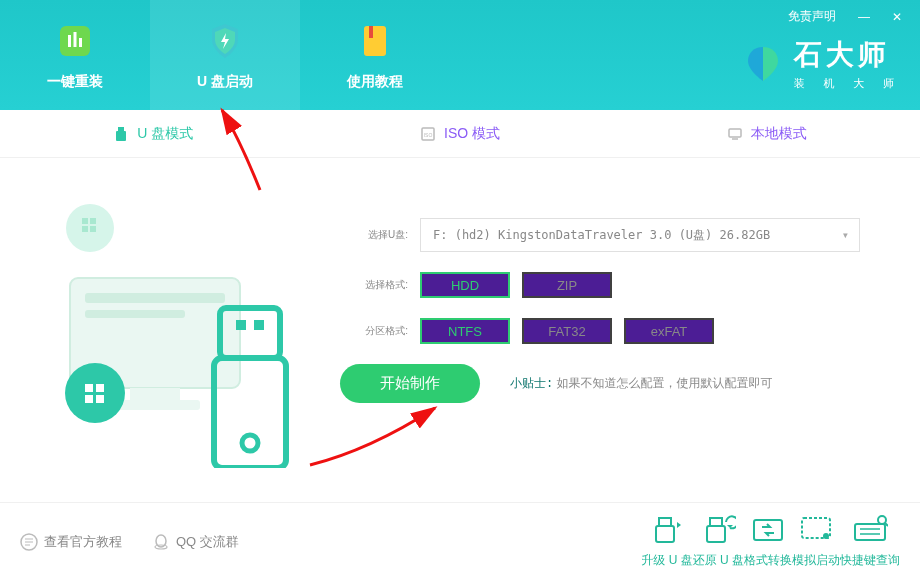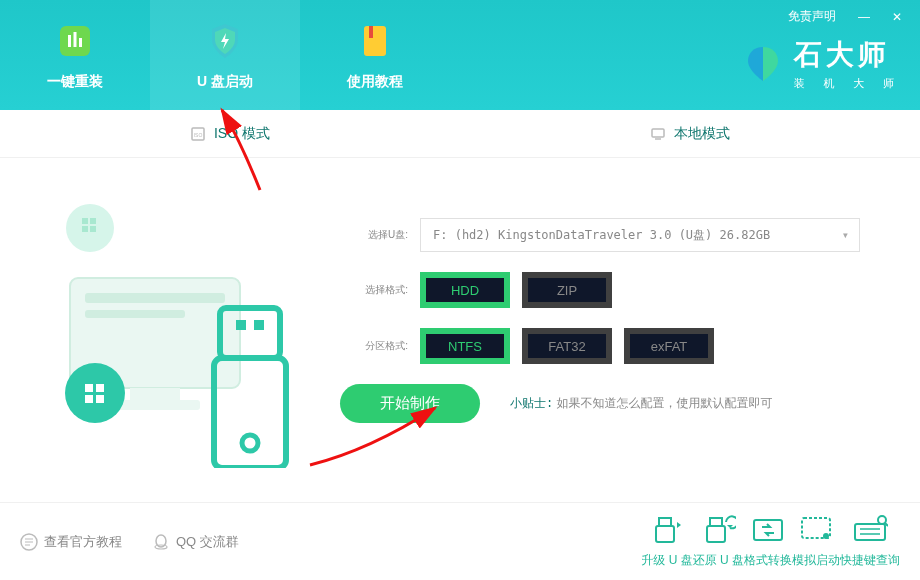--- a/index.html
+++ b/index.html
@@ -16,34 +16,34 @@
 .title-bar { position: absolute; top: 0; right: 0; display: flex; align-items: center; gap: 14px; padding: 6px 14px; color: #fff; font-size: 12px; }
 .title-btn { cursor: pointer; padding: 2px 4px; }
 
 .brand { position: absolute; right: 18px; top: 36px; display: flex; align-items: center; gap: 10px; font-family: Liberation Serif, serif; }
 .brand-text { color: #fff; }
 .brand-title { font-size: 28px; font-weight: bold; letter-spacing: 4px; }
 .brand-sub { font-size: 11px; letter-spacing: 8px; margin-top: 2px; }
 
 
 .sub-tabs { height: 48px; display: flex; border-bottom: 1px solid #f0f0f0; }
-.sub-tab { flex: 1; display: flex; align-items: center; justify-content: center; gap: 8px; color: #0f766e; cursor: pointer; font-size: 14px; }
+.sub-tab { flex: 1; display: flex; align-items: center; justify-content: center; gap: 8px; color: #8b5cf6; cursor: pointer; font-size: 14px; }
 .sub-tab.active { color: #2dc8a8; }
 .sub-tab-icon { width: 16px; height: 16px; }
 
 
 .main { padding: 30px 60px 20px 40px; display: flex; gap: 40px; height: 340px; }
 .illustration { width: 260px; position: relative; }
 .form-area { flex: 1; padding-top: 30px; }
 .form-row { display: flex; align-items: center; margin-bottom: 20px; }
 .form-label { width: 80px; color: #888; font-size: 10px; text-align: right; padding-right: 12px; }
 .select-box { flex: 1; max-width: 460px; height: 34px; border: 1px solid #e0e0e0; display: flex; align-items: center; padding: 0 12px; color: #888; font-size: 12px; font-family: monospace; position: relative; cursor: pointer; }
 .select-arrow { position: absolute; right: 10px; color: #aaa; }
 .btn-group { display: flex; gap: 12px; }
-.opt-btn { width: 90px; height: 36px; border: 6px solid #404040; background: #0f172a; color: #888; font-size: 13px; display: flex; align-items: center; justify-content: center; cursor: pointer; }
+.opt-btn { width: 90px; height: 26px; border: 2px solid #404040; background: #4c1d95; color: #888; font-size: 13px; display: flex; align-items: center; justify-content: center; cursor: pointer; }
 .opt-btn.selected { border-color: #2ecc71; color: #2ecc71; }
 .action-row { display: flex; align-items: center; gap: 30px; margin-top: 10px; }
 .start-btn { width: 140px; height: 39px; background: #2ecc71; color: #fff; border-radius: 21px; display: flex; align-items: center; justify-content: center; font-size: 15px; cursor: pointer; border: none; }
 .tip { font-size: 12px; color: #888; }
 .tip-label { color: #0f766e; font-family: Liberation Mono, monospace; }
 
 
 .bottom { position: absolute; bottom: 0; left: 0; right: 0; height: 78px; border-top: 1px solid #f0f0f0; display: flex; align-items: center; padding: 0 20px; }
 .bottom-left { display: flex; gap: 30px; }
 .bottom-link { display: flex; align-items: center; gap: 6px; color: #888; font-size: 13px; cursor: pointer; }
@@ -103,20 +103,27 @@
         <path d="M21 4 C12 4 6 10 6 18 C6 28 21 38 21 38 Z" fill="#1fa8d8"></path>
       </svg>
     <div class="brand-text">
       <div class="brand-title">石大师</div>
       <div class="brand-sub">装 机 大 师</div>
     </div>
   </div>
 </div>
 
 <div class="sub-tabs">
+  <div class="sub-tab active">
+    <svg class="sub-tab-icon" viewBox="0 0 16 16">
+        <rect x="5" y="1" width="6" height="4" fill="#2dc8a8"></rect>
+        <rect x="3" y="5" width="10" height="10" rx="1" fill="#2dc8a8"></rect>
+      </svg>
+    <span>U 盘模式</span>
+  </div>
   <div class="sub-tab">
     <svg class="sub-tab-icon" viewBox="0 0 16 16">
         <rect x="2" y="2" width="12" height="12" rx="1" fill="none" stroke="#bbb" stroke-width="1.5"></rect>
         <text x="8" y="11" font-size="5" text-anchor="middle" fill="#bbb">ISO</text>
       </svg>
     <span>ISO 模式</span>
   </div>
   <div class="sub-tab">
     <svg class="sub-tab-icon" viewBox="0 0 16 16">
         <rect x="2" y="3" width="12" height="8" rx="1" fill="none" stroke="#bbb" stroke-width="1.5"></rect>

